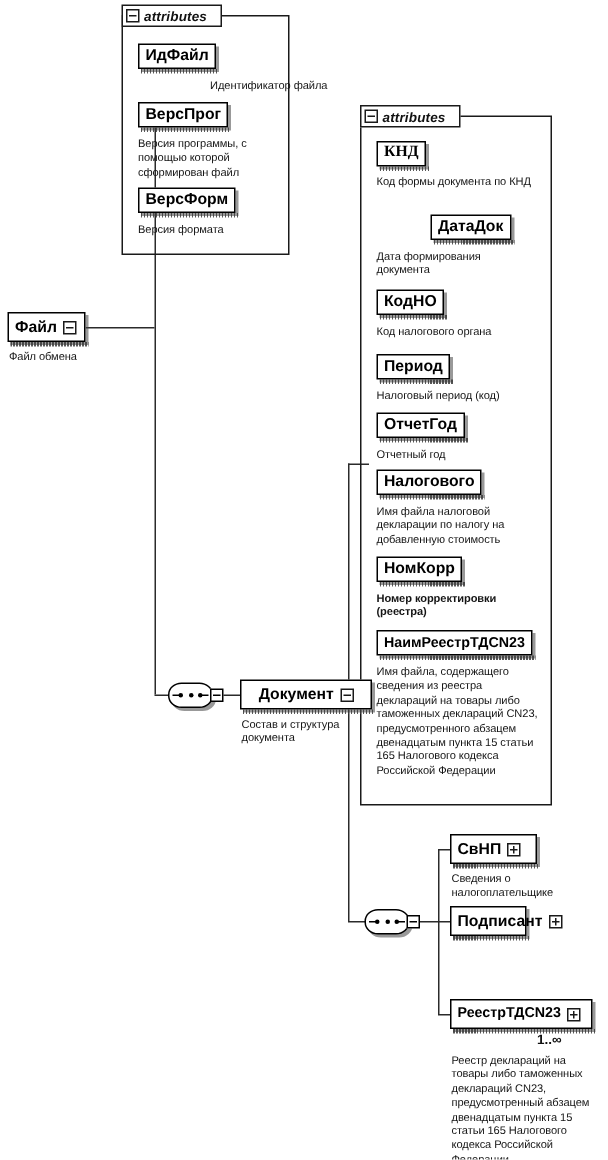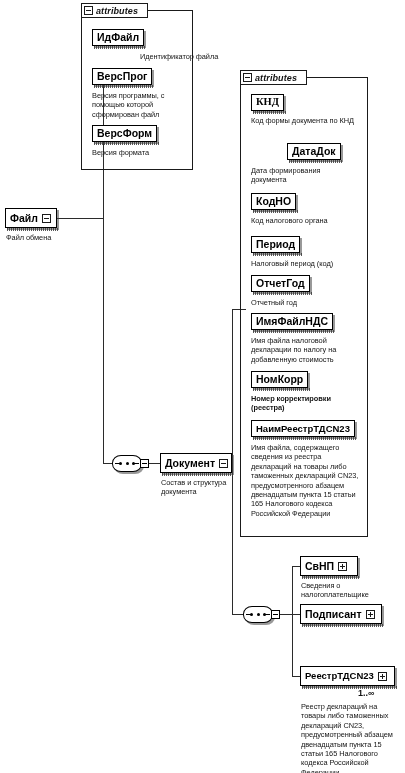--- a/index.html
+++ b/index.html
@@ -311,21 +311,21 @@
 
   <div class="node attrnode" style="left:251px; top:275px;">
     <div class="nbody">
       <span class="nname">ОтчетГод</span>
     </div>
   </div>
   <div class="desc" style="left:251px; top:298px; width:110px;">Отчетный год</div>
 
   <div class="node attrnode" style="left:251px; top:313px;">
     <div class="nbody">
-      <span class="nname">ИмяФайлНДС</span>
+      <span class="nname">Налогового</span>
     </div>
   </div>
   <div class="desc" style="left:251px; top:336px; width:104px;">Имя файла налоговой декларации по налогу на добавленную стоимость</div>
 
   <div class="node attrnode" style="left:251px; top:371px;">
     <div class="nbody">
       <span class="nname">НомКорр</span>
     </div>
   </div>
   <div class="desc" style="left:251px; top:394px; width:104px;font-weight:bold;">Номер корректировки (реестра)</div>
@@ -343,21 +343,21 @@
     <div class="dash r"></div>
     <div class="dots">
         <i></i>
         <i></i>
         <i></i>
       </div>
     <div class="sqtoggle"></div>
   </div>
 
   <div class="node" style="left:160px; top:453px;">
-    <div class="nbody" style="width:72px;">
+    <div class="nbody" style="width:88px;justify-content:center;">
       <span class="nname">Документ</span>
       <span class="toggle ntoggle"></span>
     </div>
   </div>
   <div class="desc" style="left:161px; top:478px; width:80px;">Состав и структура документа</div>
 
   <div class="seq" style="left:243px; top:606px;">
     <div class="cap"></div>
     <div class="dash l"></div>
     <div class="dash r"></div>
@@ -371,21 +371,21 @@
 
   <div class="node" style="left:300px; top:556px;">
     <div class="nbody" style="width:58px;">
       <span class="nname">СвНП</span>
       <span class="toggle plus ntoggle"></span>
     </div>
   </div>
   <div class="desc" style="left:301px; top:581px; width:95px;">Сведения о налогоплательщике</div>
 
   <div class="node" style="left:300px; top:604px;">
-    <div class="nbody" style="width:82px;">
+    <div class="nbody" style="width:51px;">
       <span class="nname">Подписант</span>
       <span class="toggle plus ntoggle"></span>
     </div>
   </div>
 
   <div class="node" style="left:300px; top:666px;">
     <div class="nbody" style="width:95px;">
       <span class="nname small">РеестрТДCN23</span>
       <span class="toggle plus ntoggle"></span>
     </div>

